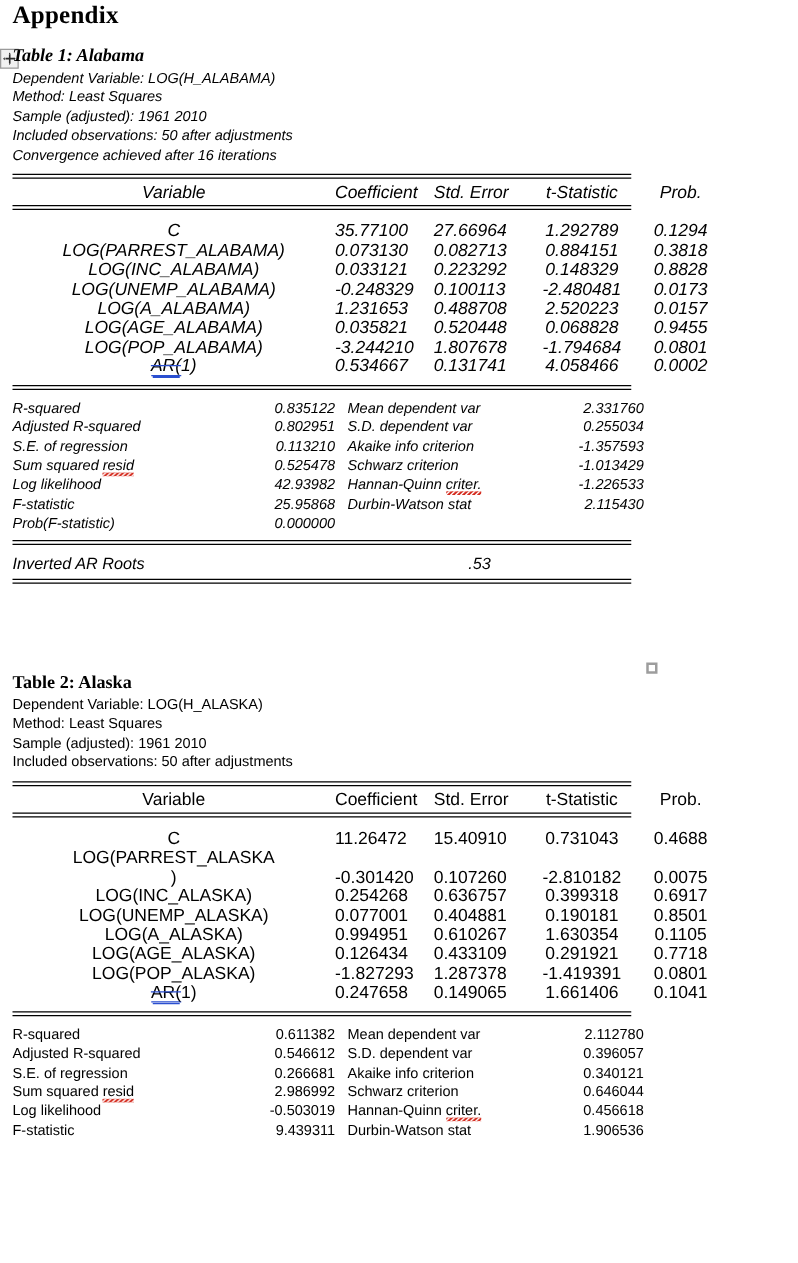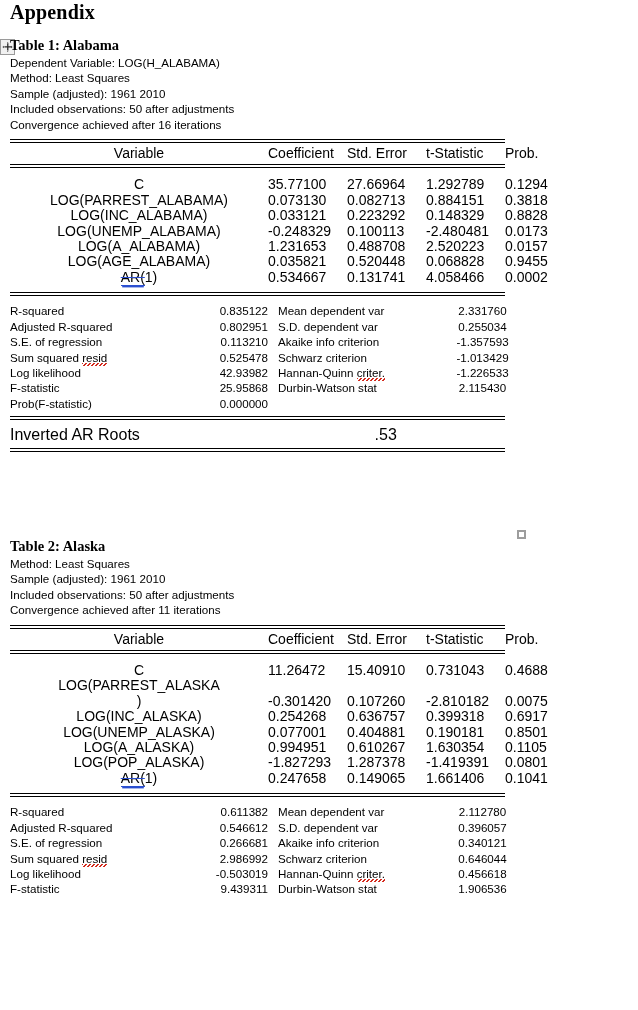--- a/index.html
+++ b/index.html
@@ -39,31 +39,31 @@
   .sp5{height:5px;}
   .sp7{height:7px;}
   .sp9{height:9px;}
 
   table.grid{border-collapse:collapse;width:495px;table-layout:fixed;font-size:14px;}
   table.grid td,table.grid th{padding:0;margin:0;border:0;font-weight:normal;
       line-height:15.4px;vertical-align:top;}
   .c-var{width:258px;text-align:center;}
   .c-num{width:79px;}
   .c-num2{width:79px;text-align:left;}
-  .c-num3{width:79px;text-align:left;}
+  .c-num3{width:79px;text-align:center;}
 
   
   table.stats{border-collapse:collapse;width:495px;table-layout:fixed;font-size:11.6px;}
   table.stats td{padding:0;border:0;line-height:15.4px;white-space:nowrap;}
   .s-lab{width:190px;text-align:left;}
   .s-val{width:68px;text-align:right;}
   .s-lab2{width:172px;text-align:left;padding-left:10px !important;}
-  .s-val2{width:65px;text-align:center;}
-
-  table.roots{border-collapse:collapse;width:495px;table-layout:fixed;font-size:16px;}
+  .s-val2{width:65px;text-align:right;}
+
+  table.roots{border-collapse:collapse;width:495px;table-layout:fixed;font-size:13px;}
   table.roots td{padding:0;border:0;line-height:15.4px;}
   .r-lab{width:190px;text-align:left;}
   .r-val{width:68px;text-align:left;}
 
   
   .sp-red{
     background-image:
       repeating-linear-gradient(135deg,#d42b1e 0 1.3px,transparent 1.3px 2.6px);
     background-repeat:repeat-x;
     background-size:4px 3px;
@@ -102,21 +102,21 @@
   <div class="move-handle">
     <svg class="cross" viewBox="0 0 12 12">
       <path d="M6 0.5 L7.3 2 H5.6 L6 0.5 Z M6 11.5 L7.3 10 H5.6 L6 11.5 Z
                M0.5 6 L2 7.3 V4.6 L0.5 6 Z M11.5 6 L10 7.3 V4.6 L11.5 6 Z
                M5.6 2.2 h1.4 v3 h3 v1.4 h-3 v3 h-1.4 v-3 h-3 V5.2 h3 z" fill="#2a2a2a"></path>
     </svg>
   </div>
 
   <div class="resize-handle"></div>
 
-  <div class="ev" id="ev-1" style="top:37px;">
+  <div class="ev" id="ev-1" style="top:37px;font-style:italic;">
       <div class="table-title">Table 1: Alabama</div>
       <div class="meta">
         <div>Dependent Variable: LOG(H_ALABAMA)</div>
         <div>Method: Least Squares</div>
         <div>Sample (adjusted): 1961 2010</div>
         <div>Included observations: 50 after adjustments</div>
         <div>Convergence achieved after 16 iterations</div>
       </div>
       <div class="sp7"></div>
       <div class="rule rule-double"></div>
@@ -173,20 +173,27 @@
             <td class="c-num3">0.0157</td>
           </tr>
           <tr>
             <td class="c-var"><span>LOG(AGE_ALABAMA)</span></td>
             <td class="c-num">0.035821</td>
             <td class="c-num2">0.520448</td>
             <td class="c-num3">0.068828</td>
             <td class="c-num3">0.9455</td>
           </tr>
           <tr>
+            <td class="c-var"><span>LOG(POP_ALABAMA)</span></td>
+            <td class="c-num">-3.244210</td>
+            <td class="c-num2">1.807678</td>
+            <td class="c-num3">-1.794684</td>
+            <td class="c-num3">0.0801</td>
+          </tr>
+          <tr>
             <td class="c-var"><span class="sp-blue">AR(</span><span>1)</span></td>
             <td class="c-num">0.534667</td>
             <td class="c-num2">0.131741</td>
             <td class="c-num3">4.058466</td>
             <td class="c-num3">0.0002</td>
           </tr>
         </tbody>
       </table>
       <div class="sp7"></div>
       <div class="rule rule-double"></div>
@@ -248,24 +255,24 @@
           </tr>
         </tbody>
       </table>
       <div class="sp5"></div>
       <div class="rule rule-double"></div>
     </div>
 
   <div class="ev" id="ev-2" style="top:538px;">
       <div class="table-title">Table 2: Alaska</div>
       <div class="meta">
+        <div>Dependent Variable: LOG(H_ALASKA)</div>
         <div>Method: Least Squares</div>
         <div>Sample (adjusted): 1961 2010</div>
         <div>Included observations: 50 after adjustments</div>
-        <div>Convergence achieved after 11 iterations</div>
       </div>
       <div class="sp7"></div>
       <div class="rule rule-double"></div>
       <div class="sp3"></div>
       <table class="grid">
         <tbody>
           <tr>
             <td class="c-var">Variable</td>
             <td class="c-num">Coefficient</td>
             <td class="c-num2">Std. Error</td>
@@ -311,20 +318,27 @@
             <td class="c-num3">0.8501</td>
           </tr>
           <tr>
             <td class="c-var"><span>LOG(A_ALASKA)</span></td>
             <td class="c-num">0.994951</td>
             <td class="c-num2">0.610267</td>
             <td class="c-num3">1.630354</td>
             <td class="c-num3">0.1105</td>
           </tr>
           <tr>
+            <td class="c-var"><span>LOG(AGE_ALASKA)</span></td>
+            <td class="c-num">0.126434</td>
+            <td class="c-num2">0.433109</td>
+            <td class="c-num3">0.291921</td>
+            <td class="c-num3">0.7718</td>
+          </tr>
+          <tr>
             <td class="c-var"><span>LOG(POP_ALASKA)</span></td>
             <td class="c-num">-1.827293</td>
             <td class="c-num2">1.287378</td>
             <td class="c-num3">-1.419391</td>
             <td class="c-num3">0.0801</td>
           </tr>
           <tr>
             <td class="c-var"><span class="sp-blue">AR(</span><span>1)</span></td>
             <td class="c-num">0.247658</td>
             <td class="c-num2">0.149065</td>

